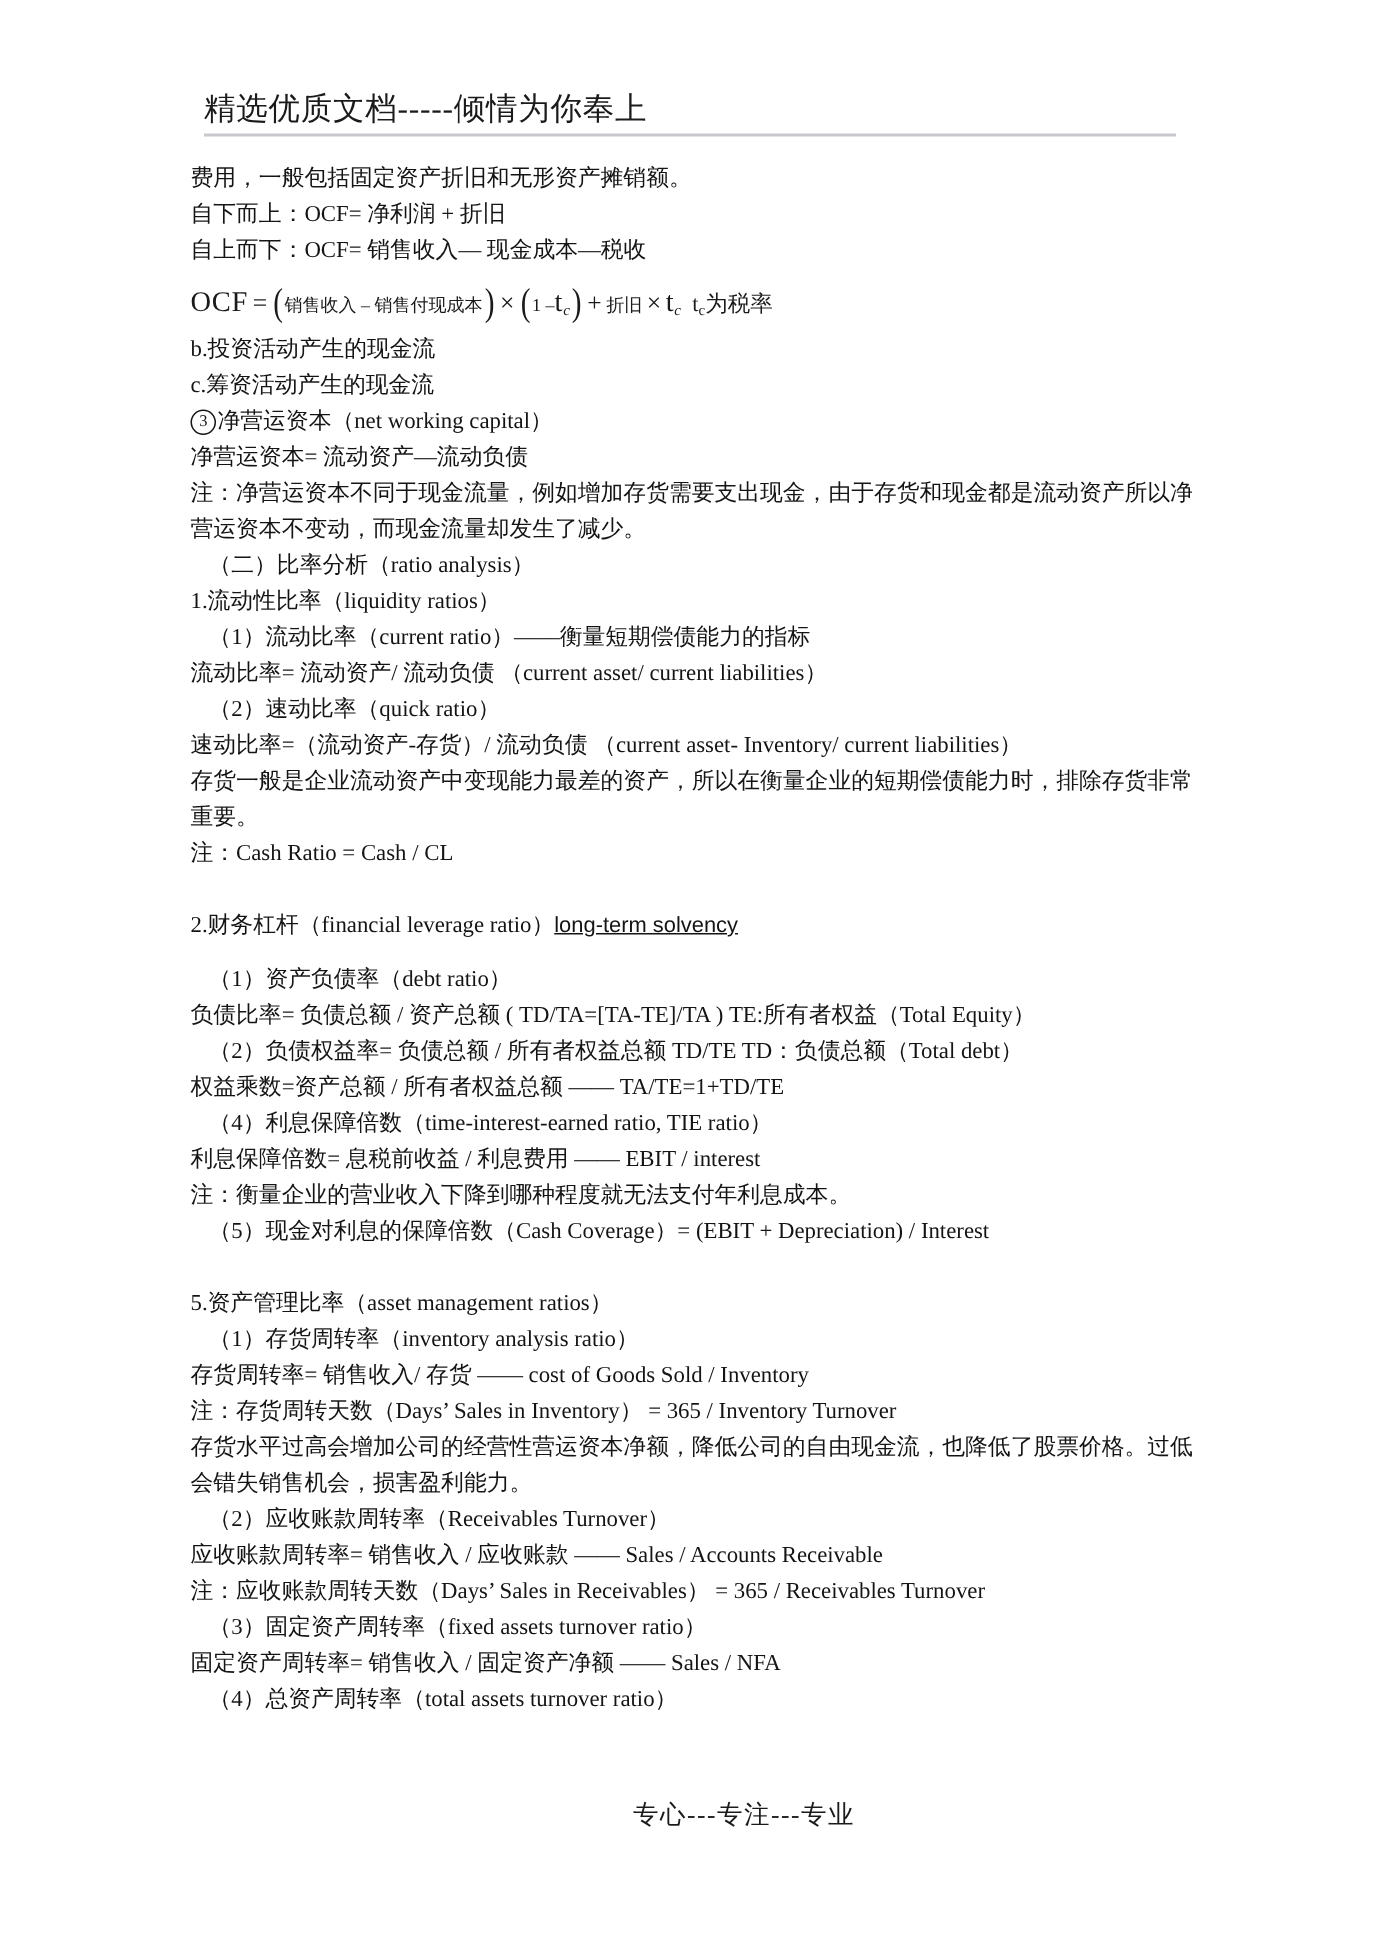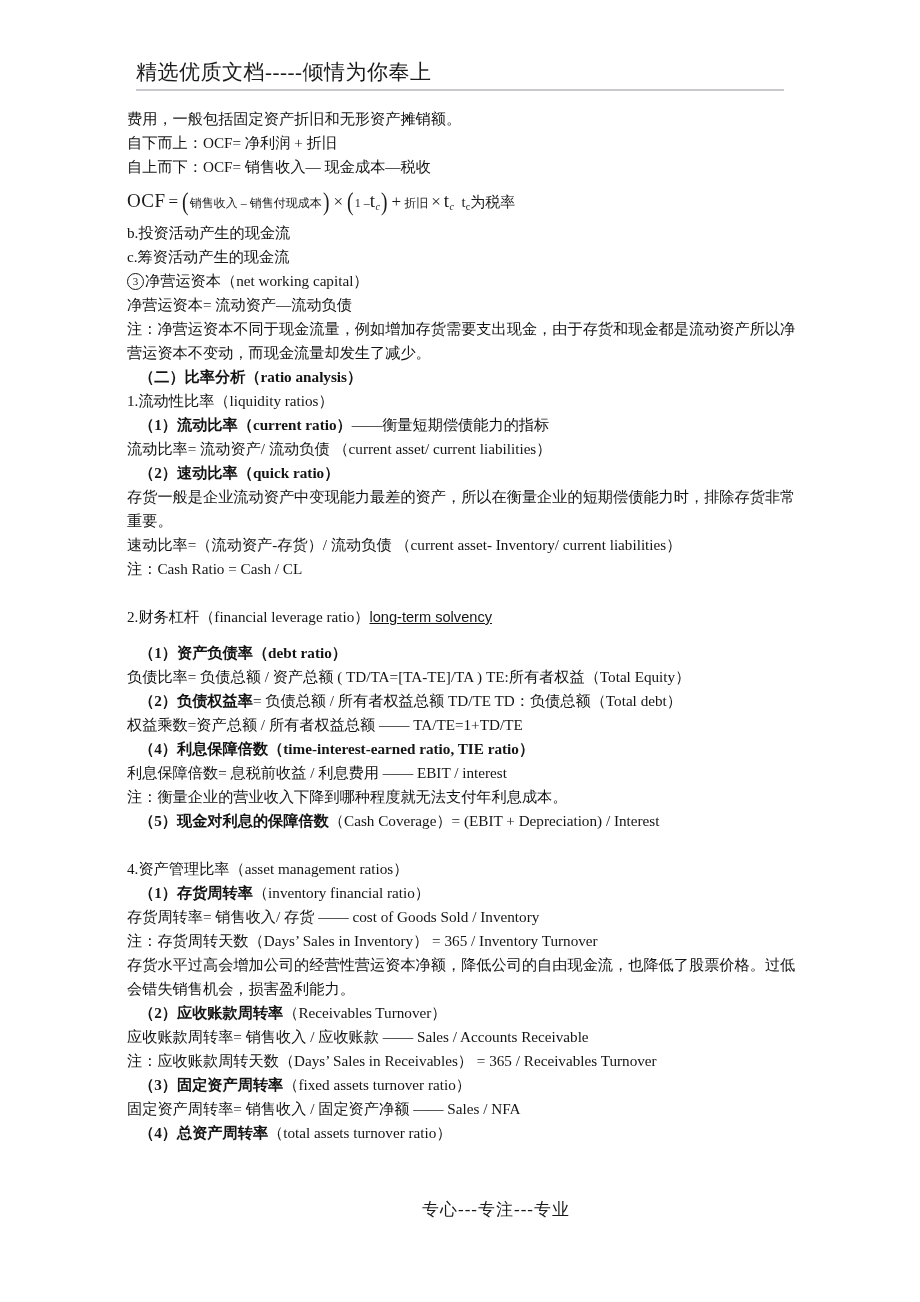--- a/index.html
+++ b/index.html
@@ -58,21 +58,21 @@
     font-size: 15.2px;
     line-height: 24px;
     color: #141414;
     white-space: nowrap;
     font-family: "Liberation Serif", "DejaVu Serif", serif;
   }
   .ln.wrap { white-space: normal; }
 
   .indent { padding-left: 12px; }
 
-  .b { font-weight: bold; }
+  .b { font-weight: normal; }
 
   
   .sans-ul {
     font-family: "Liberation Sans", "DejaVu Sans", sans-serif;
     font-weight: normal;
     text-decoration: underline;
     font-size: 14.6px;
   }
 
   
@@ -167,43 +167,43 @@
     <div class="ln">b.投资活动产生的现金流</div>
     <div class="ln">c.筹资活动产生的现金流</div>
     <div class="ln"><span class="circ">3</span><span>净营运资本（net working capital）</span></div>
     <div class="ln">净营运资本= 流动资产—流动负债</div>
     <div class="ln wrap">注：净营运资本不同于现金流量，例如增加存货需要支出现金，由于存货和现金都是流动资产所以净营运资本不变动，而现金流量却发生了减少。</div>
     <div class="ln indent b">（二）比率分析（ratio analysis）</div>
     <div class="ln">1.流动性比率（liquidity ratios）</div>
     <div class="ln indent"><span class="b">（1）流动比率（current ratio）</span><span>——衡量短期偿债能力的指标</span></div>
     <div class="ln">流动比率= 流动资产/ 流动负债 （current asset/ current liabilities）</div>
     <div class="ln indent b">（2）速动比率（quick ratio）</div>
+    <div class="ln">速动比率=（流动资产-存货）/ 流动负债 （current asset- Inventory/ current liabilities）</div>
     <div class="ln wrap">存货一般是企业流动资产中变现能力最差的资产，所以在衡量企业的短期偿债能力时，排除存货非常重要。</div>
-    <div class="ln">速动比率=（流动资产-存货）/ 流动负债 （current asset- Inventory/ current liabilities）</div>
     <div class="ln">注：Cash Ratio = Cash / CL</div>
 
     <div class="spacer"></div>
 
     <div class="ln"><span>2.财务杠杆（financial leverage ratio）</span><span class="sans-ul">long-term solvency</span></div>
 
     <div class="spacer-sm"></div>
 
     <div class="ln indent b">（1）资产负债率（debt ratio）</div>
     <div class="ln">负债比率= 负债总额 / 资产总额 ( TD/TA=[TA-TE]/TA ) TE:所有者权益（Total Equity）</div>
     <div class="ln indent"><span class="b">（2）负债权益率</span><span>= 负债总额 / 所有者权益总额 TD/TE  TD：负债总额（Total debt）</span></div>
     <div class="ln">权益乘数=资产总额 / 所有者权益总额 —— TA/TE=1+TD/TE</div>
     <div class="ln indent b">（4）利息保障倍数（time-interest-earned ratio, TIE ratio）</div>
     <div class="ln">利息保障倍数= 息税前收益 / 利息费用 —— EBIT / interest</div>
     <div class="ln">注：衡量企业的营业收入下降到哪种程度就无法支付年利息成本。</div>
     <div class="ln indent"><span class="b">（5）现金对利息的保障倍数</span><span>（Cash Coverage）= (EBIT + Depreciation) / Interest</span></div>
 
     <div class="spacer"></div>
 
-    <div class="ln">4.资产管理比率（asset management ratios）</div>
-    <div class="ln indent"><span class="b">（1）存货周转率</span><span>（inventory financial ratio）</span></div>
+    <div class="ln">5.资产管理比率（asset management ratios）</div>
+    <div class="ln indent"><span class="b">（1）存货周转率</span><span>（inventory analysis ratio）</span></div>
     <div class="ln">存货周转率= 销售收入/ 存货 —— cost of Goods Sold / Inventory</div>
     <div class="ln">注：存货周转天数（Days’ Sales in Inventory） = 365 / Inventory Turnover</div>
     <div class="ln wrap">存货水平过高会增加公司的经营性营运资本净额，降低公司的自由现金流，也降低了股票价格。过低会错失销售机会，损害盈利能力。</div>
     <div class="ln indent"><span class="b">（2）应收账款周转率</span><span>（Receivables Turnover）</span></div>
     <div class="ln">应收账款周转率= 销售收入 / 应收账款 —— Sales / Accounts Receivable</div>
     <div class="ln">注：应收账款周转天数（Days’ Sales in Receivables） = 365 / Receivables Turnover</div>
     <div class="ln indent"><span class="b">（3）固定资产周转率</span><span>（fixed assets turnover ratio）</span></div>
     <div class="ln">固定资产周转率= 销售收入 / 固定资产净额 —— Sales / NFA</div>
     <div class="ln indent"><span class="b">（4）总资产周转率</span><span>（total assets turnover ratio）</span></div>
 

